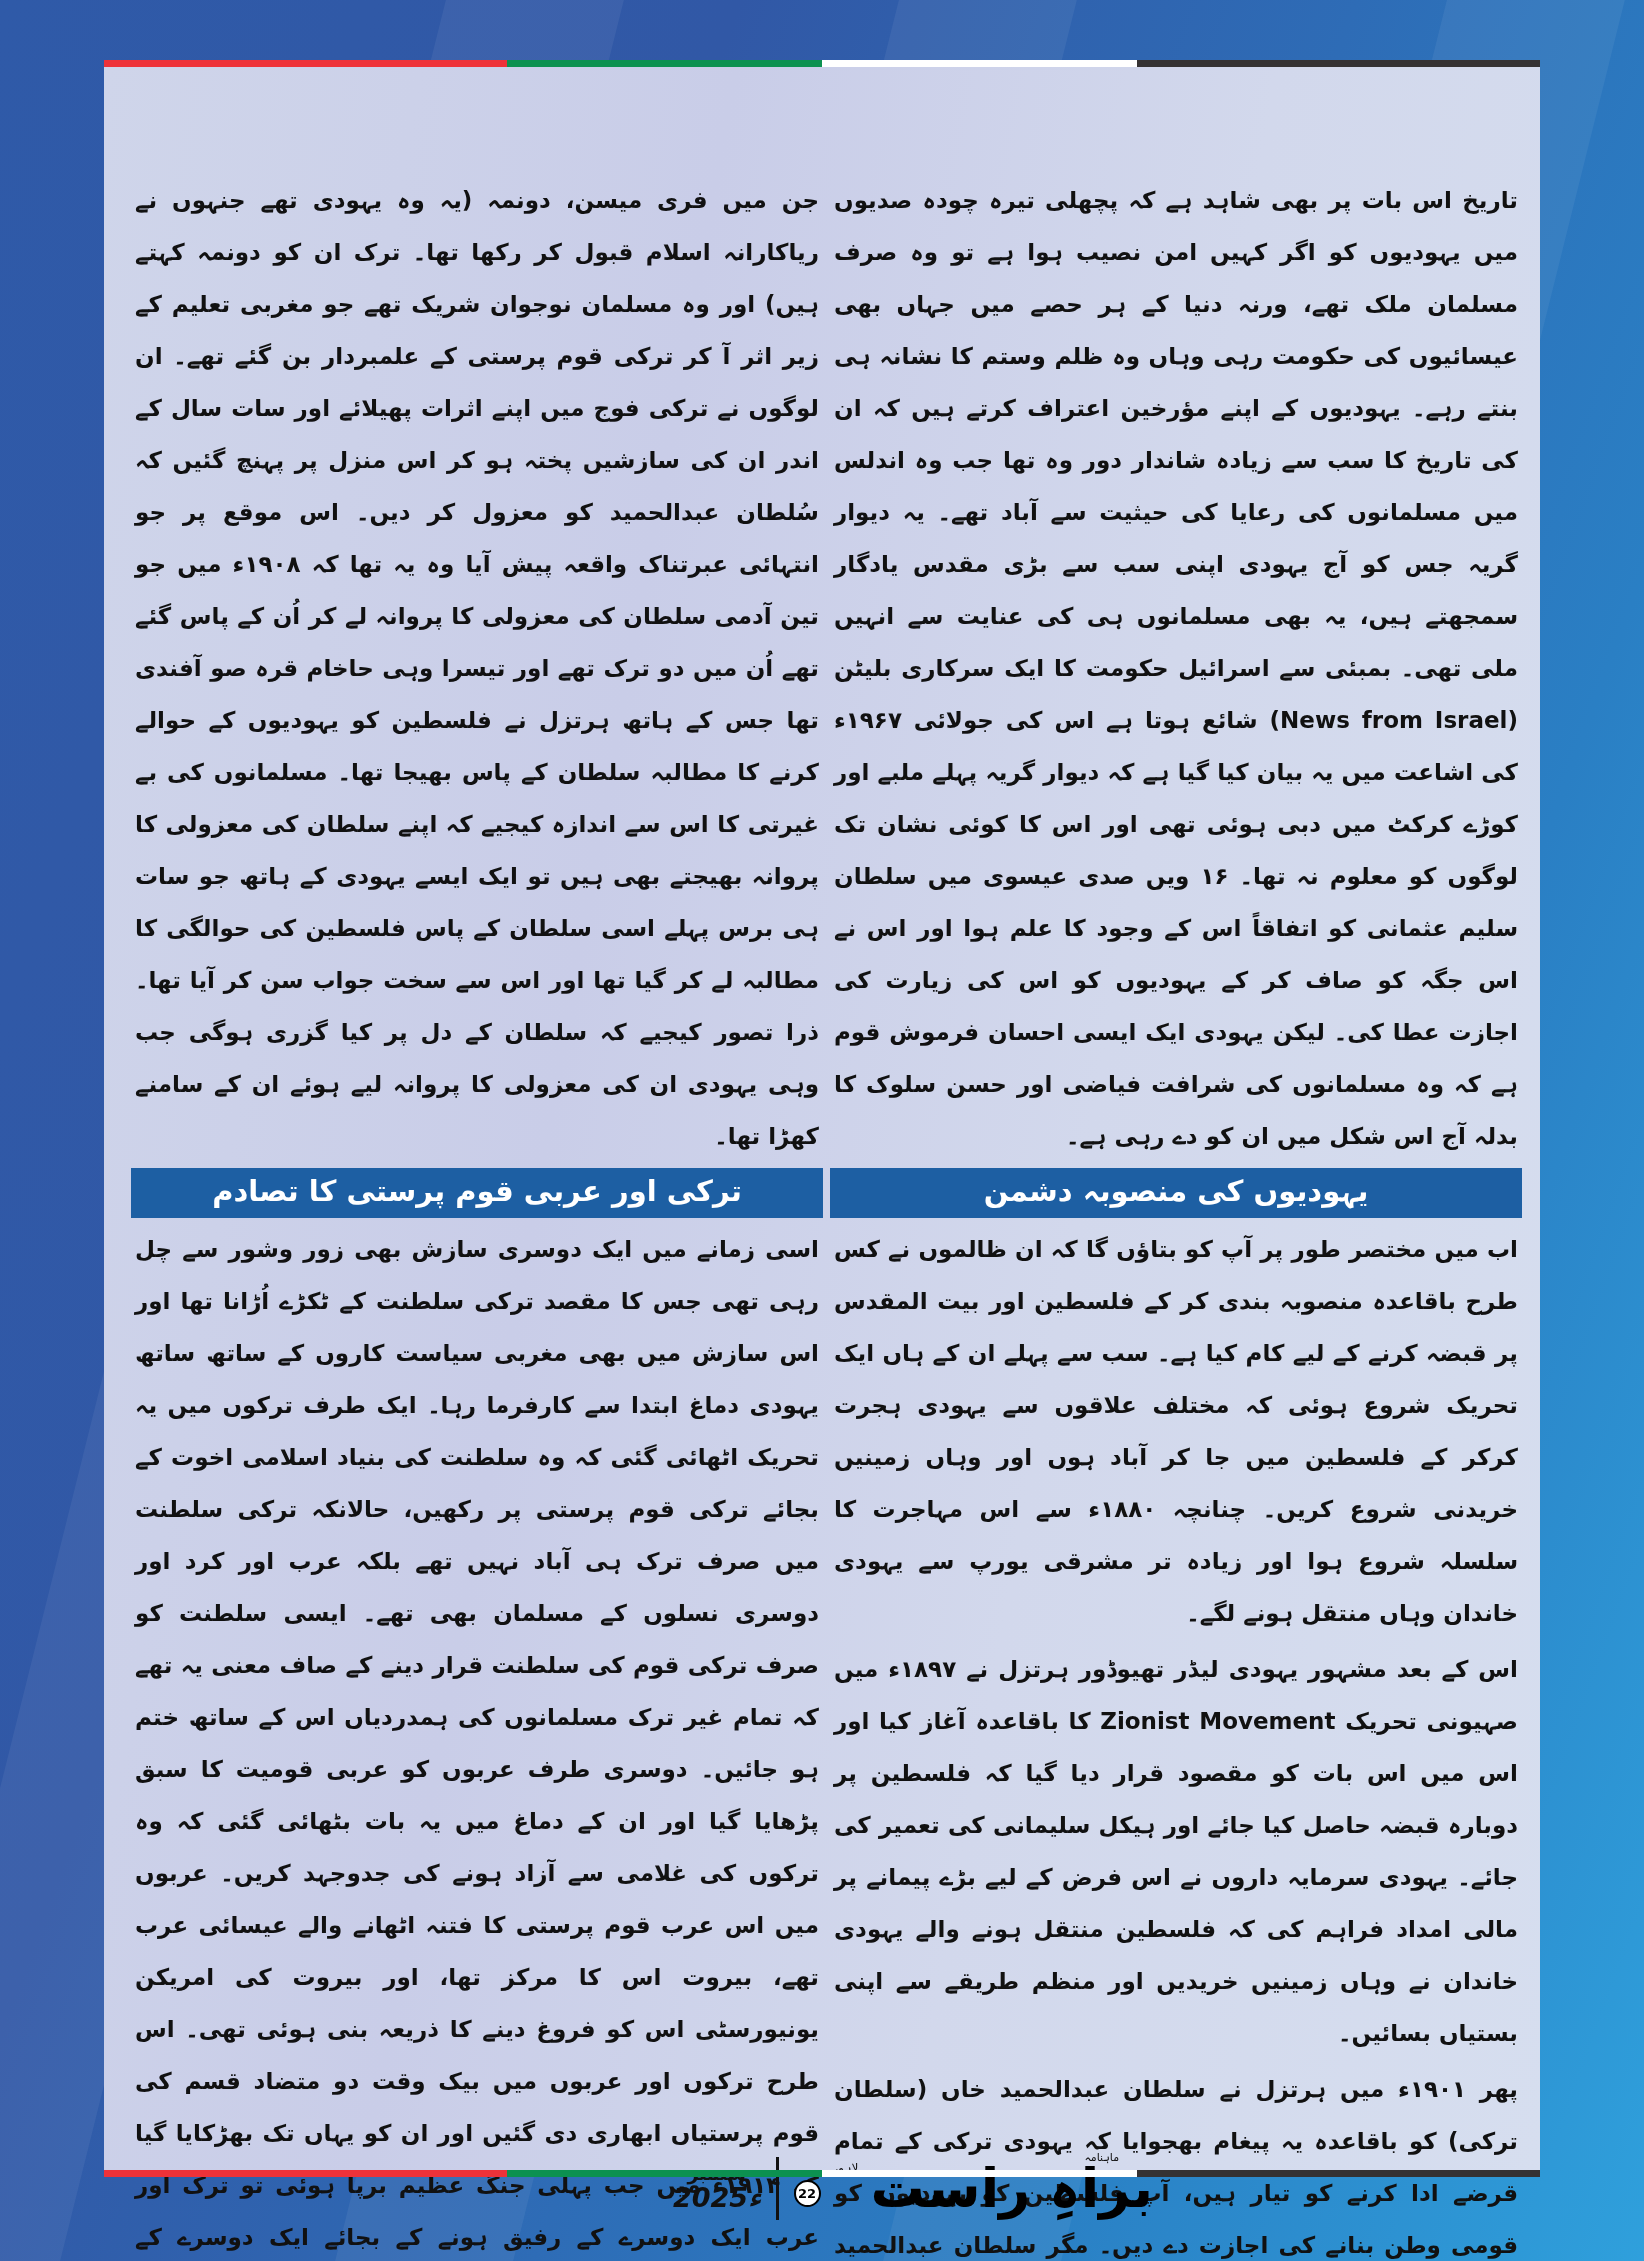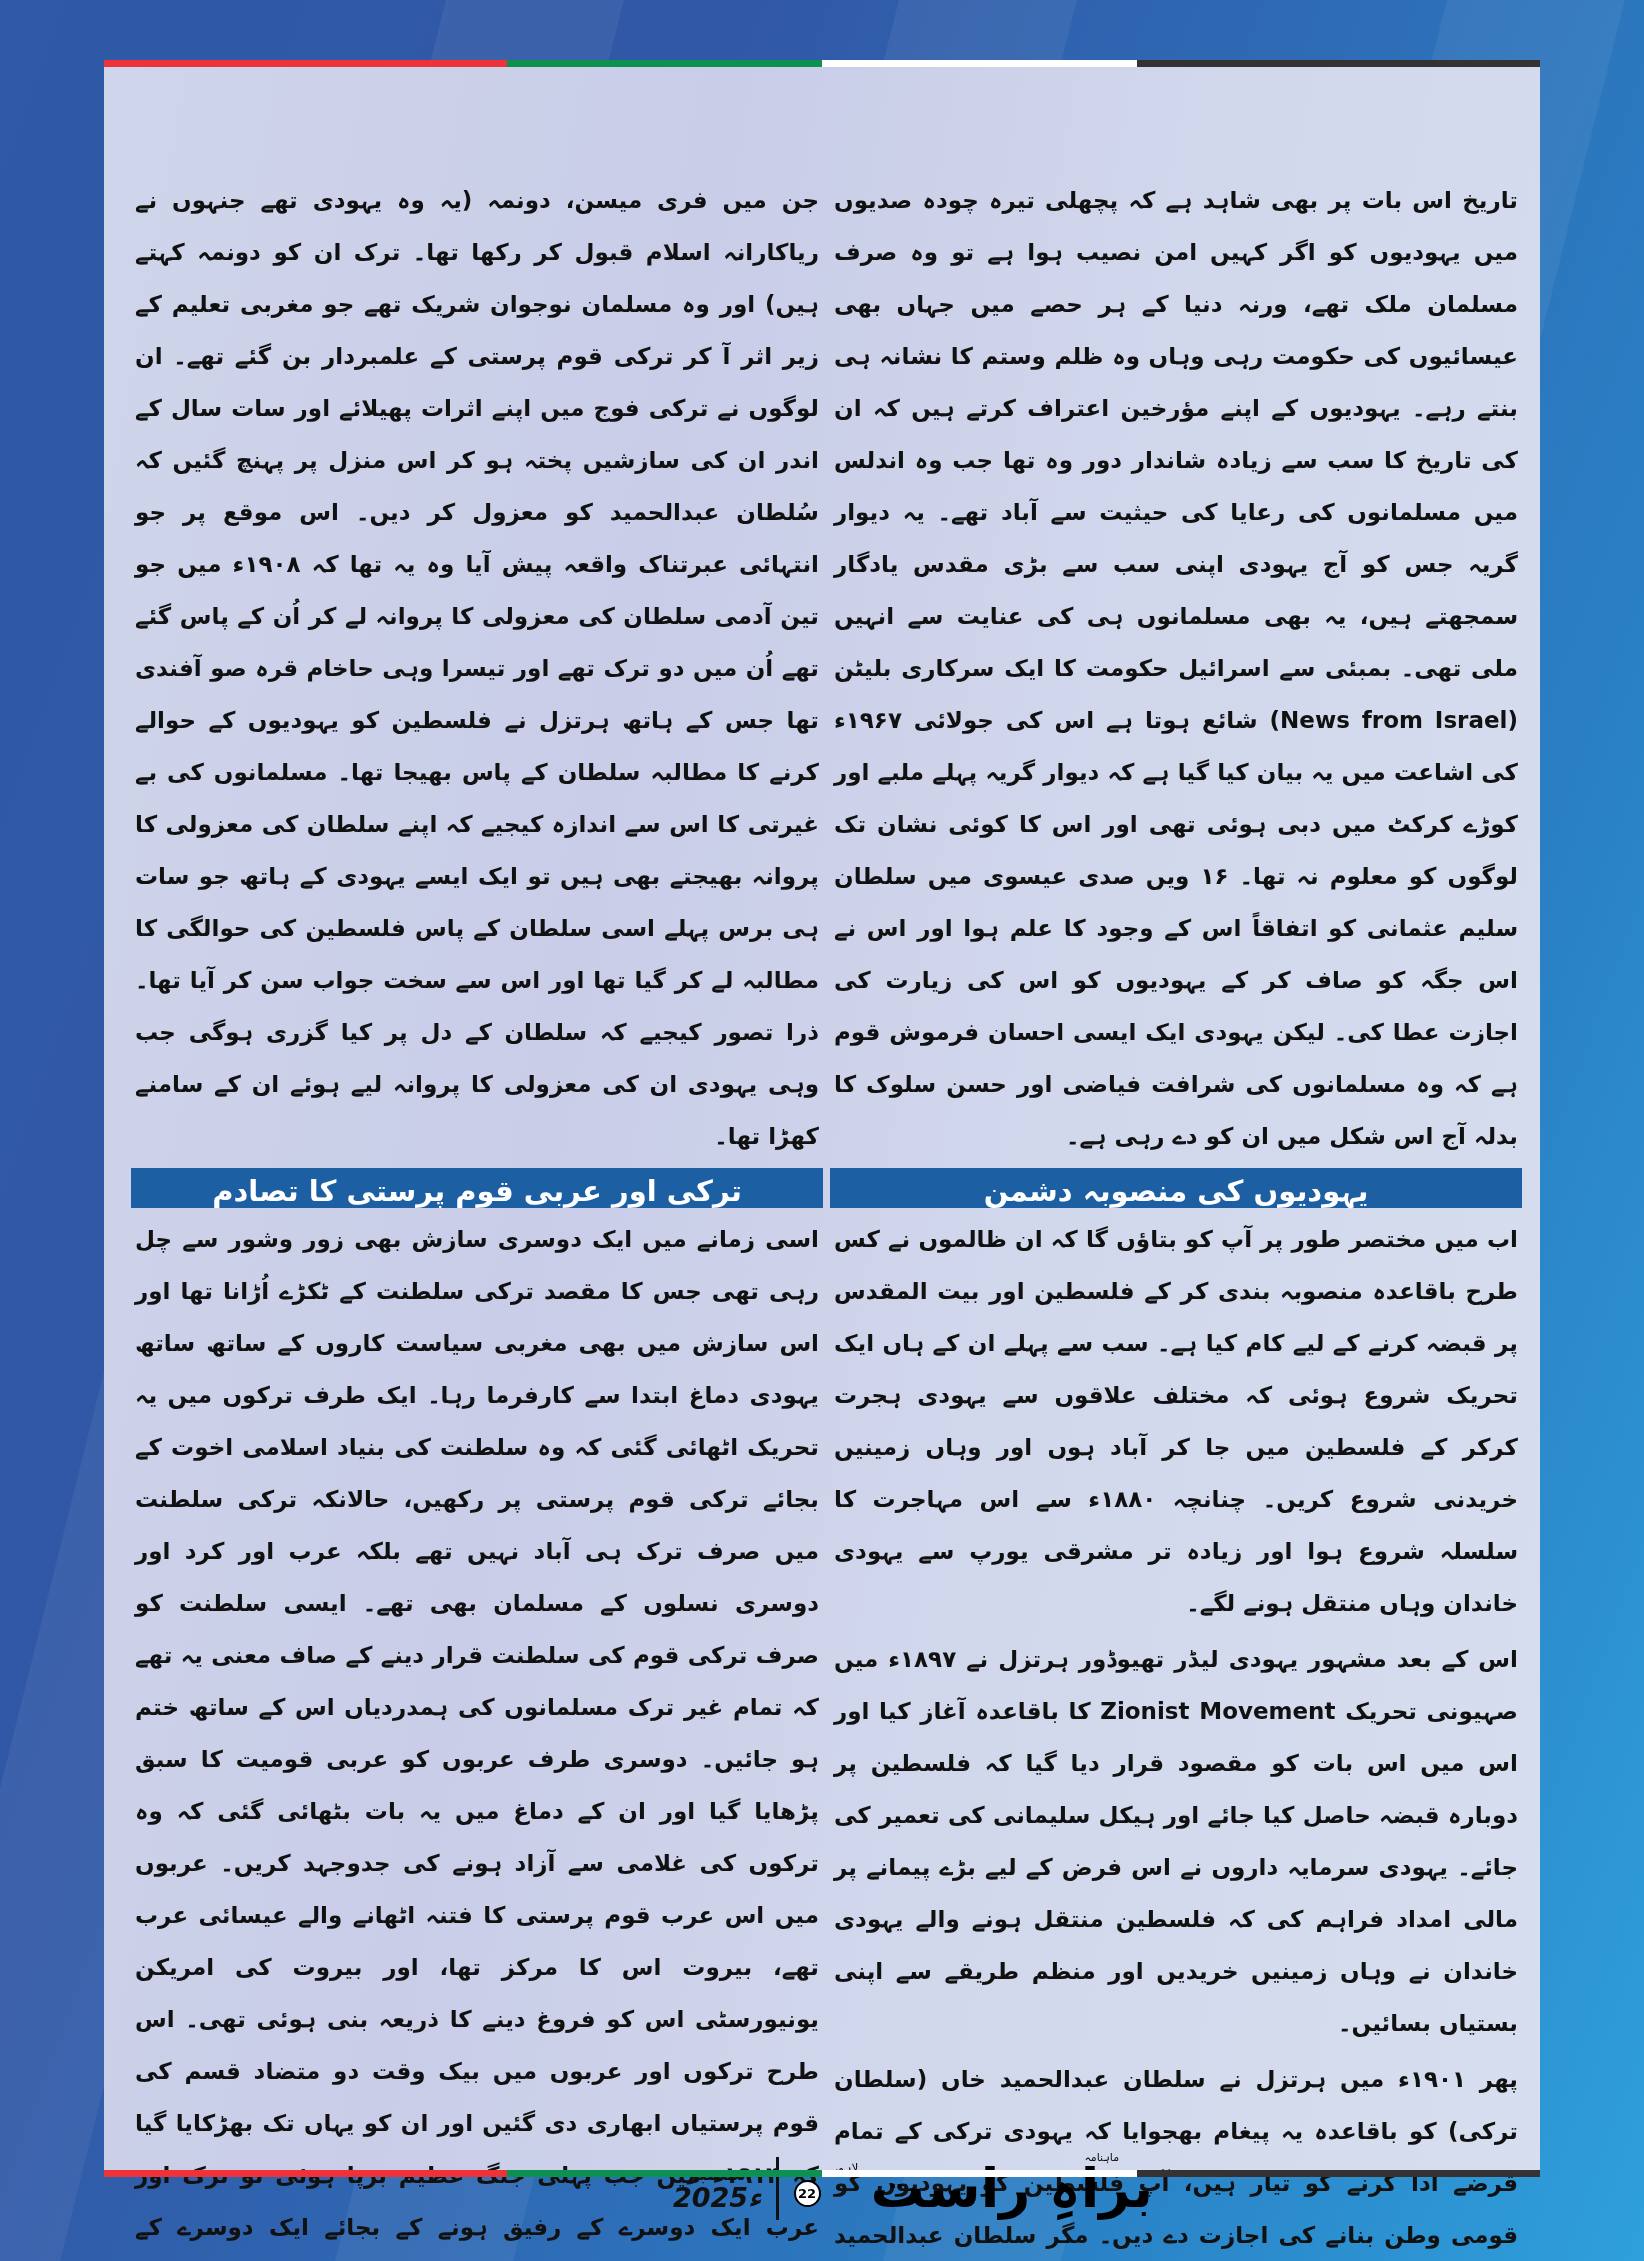--- a/index.html
+++ b/index.html
@@ -35,21 +35,21 @@
     font-family: "DejaVu Sans", sans-serif;
     font-size: 23px; line-height: 52px; color: #111;
     font-weight: bold;
   }
   .col.right { left: 726px; }
   .col.left  { left: 27px; }
   .col p { margin: 4px; }
   .heading-bar {
     background: #1d5fa3; color: #fff; text-align: center !important;
     text-align-last: center !important;
-    font-size: 29px; line-height: 47px; height: 40px; margin: 5.5px 0;
+    font-size: 29px; line-height: 47px; height: 50px; margin: 5.5px 0;
     font-weight: bold;
   }
   .footer {
     position: absolute; left: 569px; top: 2097px; height: 62px;
     display: flex; align-items: center; gap: 15px; direction: ltr;
   }
   .date-block { text-align: center; color: #111; font-weight: bold; }
   .date-month { font-size: 19px; line-height: 20.6px; direction: rtl; }
   .date-year { font-size: 27px; line-height: 30px; font-style: italic; }
   .divider { width: 2.7px; height: 63px; background: #111; }

